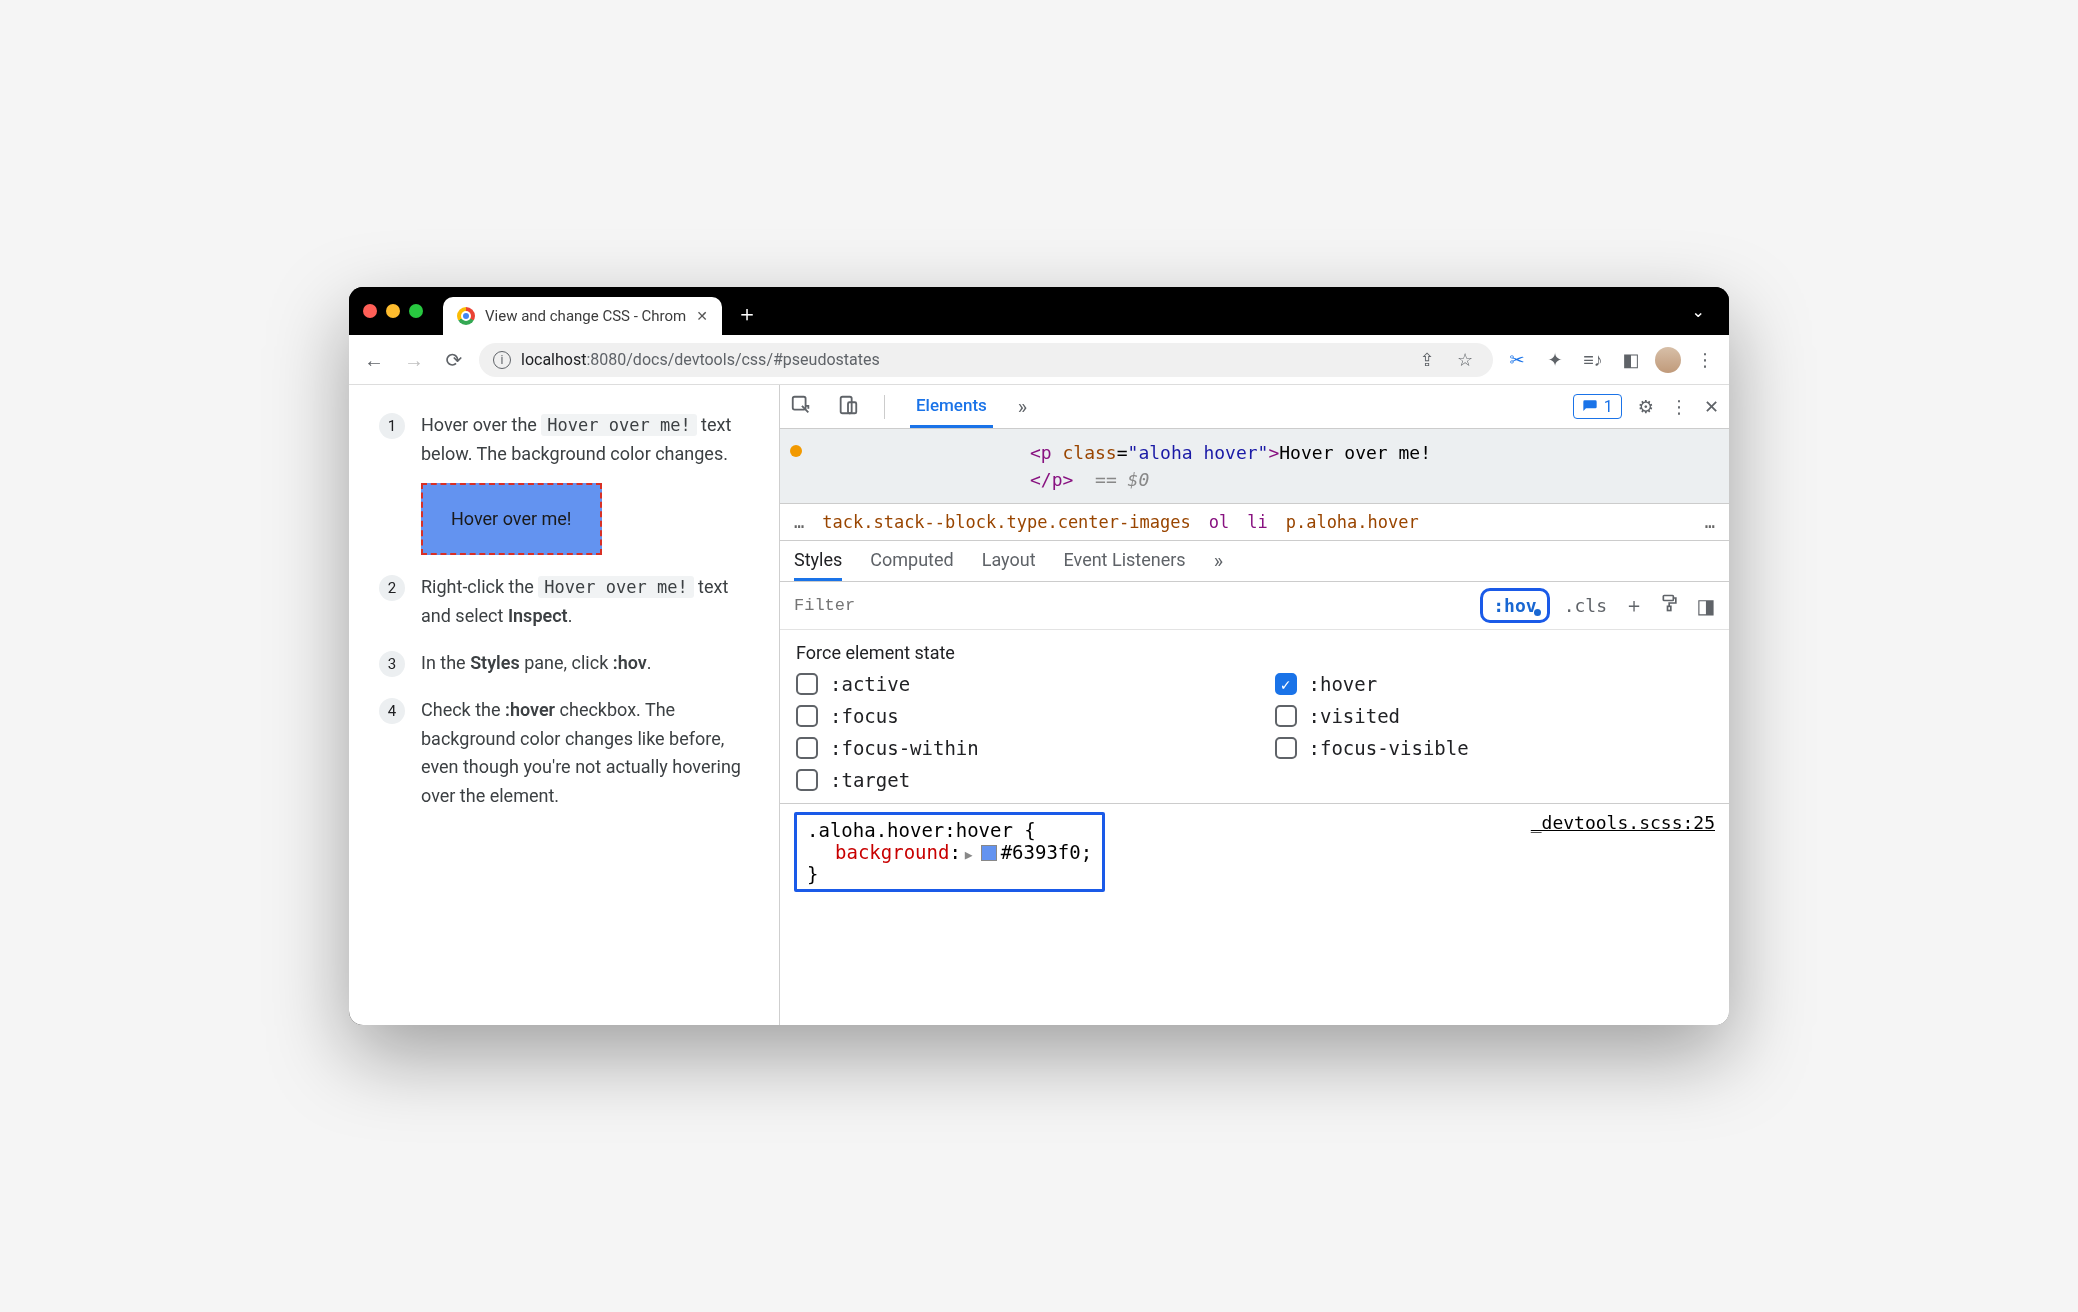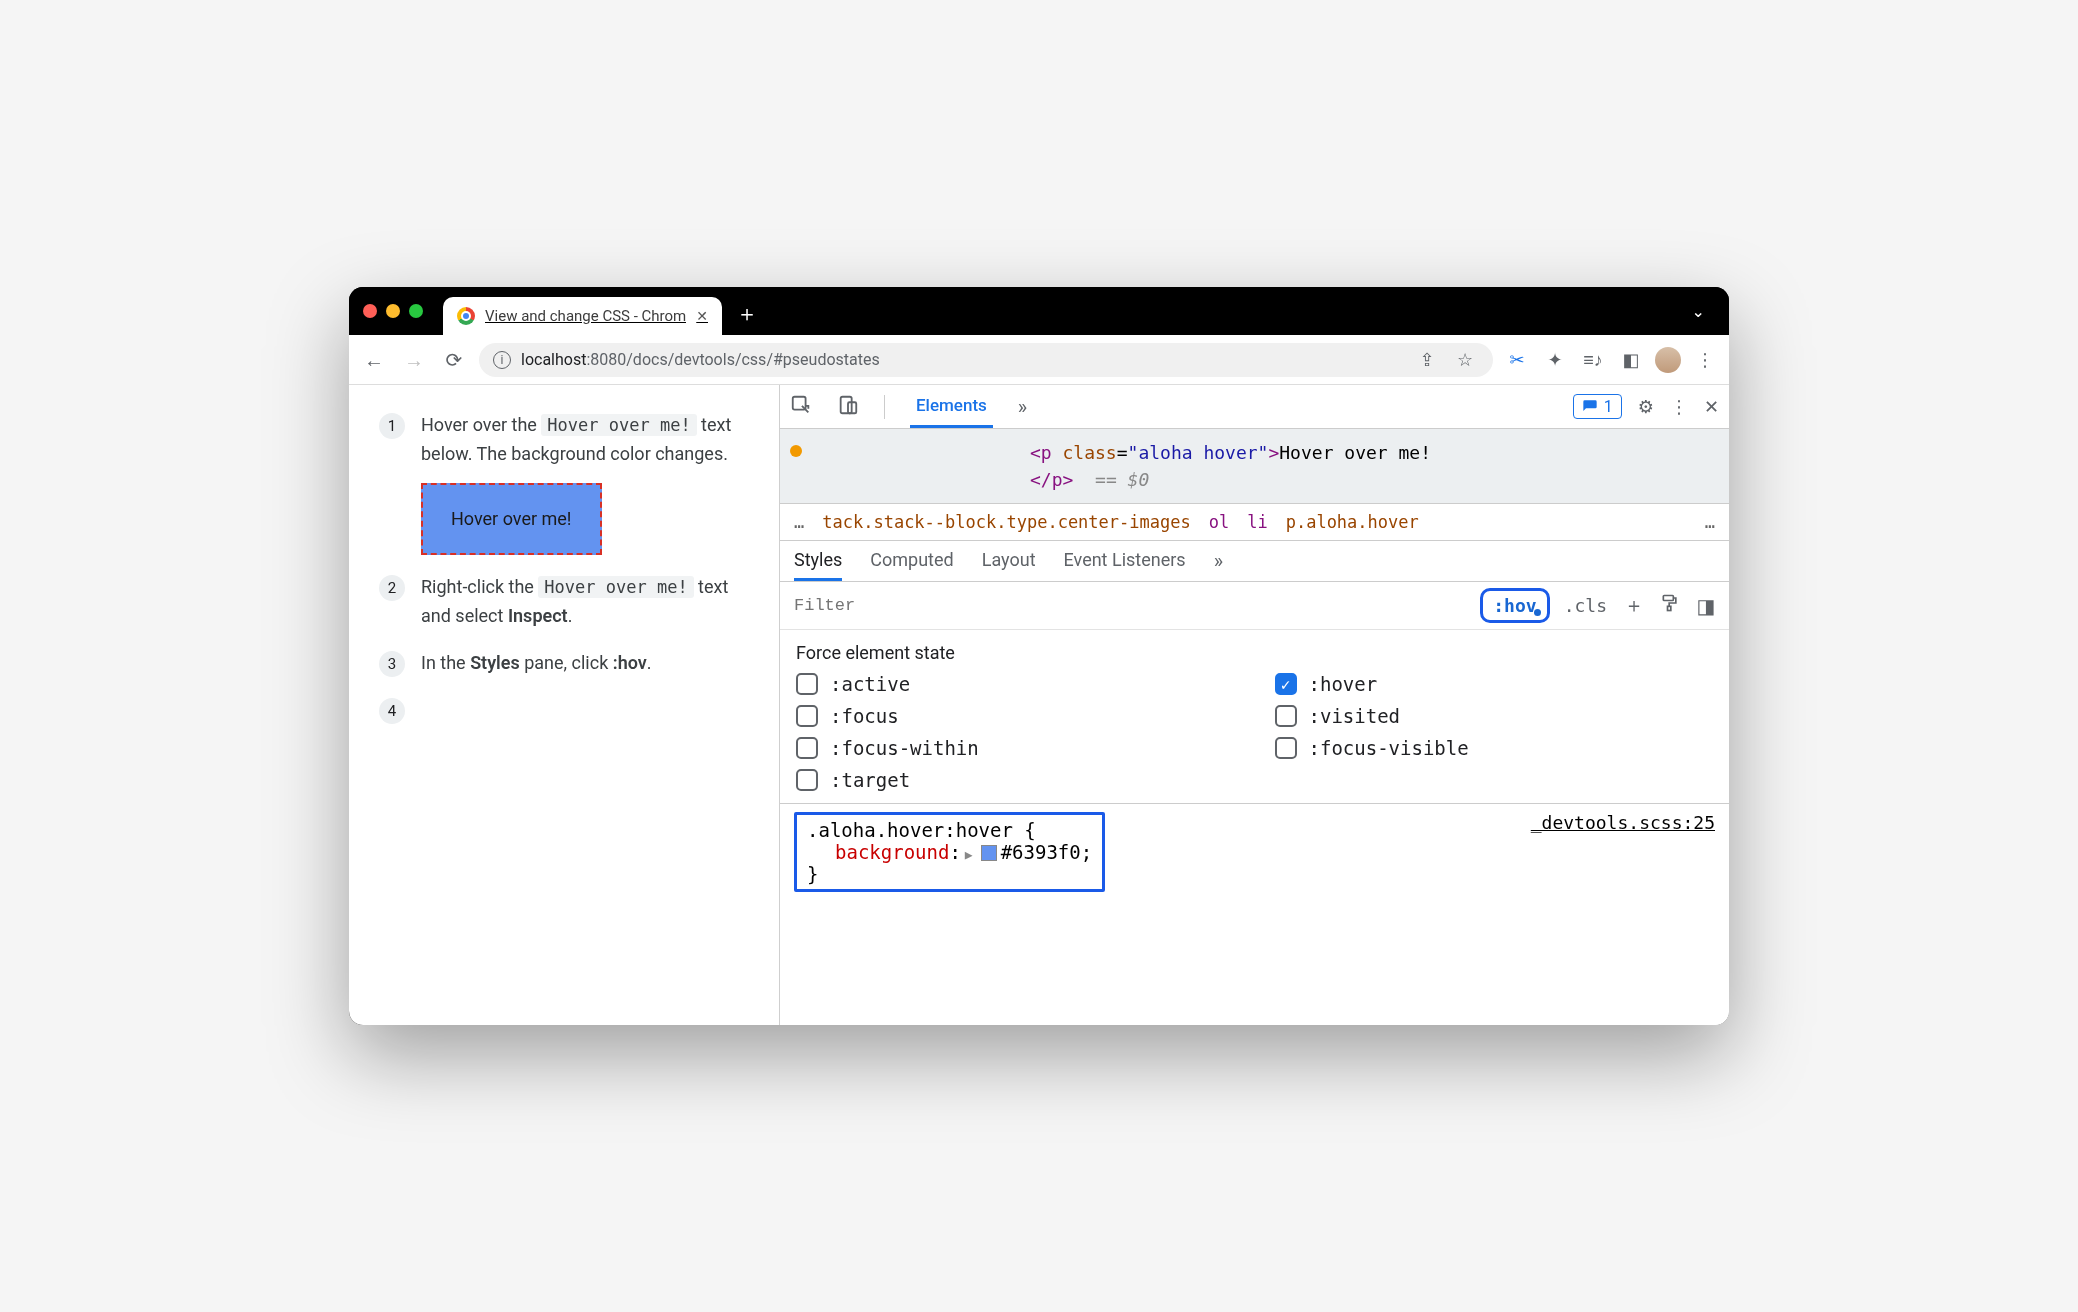--- a/index.html
+++ b/index.html
@@ -21,21 +21,20 @@
     overflow: hidden;
   }
   
   .tabstrip {
     background: #000;
     height: 48px;
     display: flex;
     align-items: center;
     padding: 0 14px;
     gap: 10px;
-    text-decoration: underline;
   }
   .traffic { display: flex; gap: 9px; margin-right: 10px; }
   .dot { width: 14px; height: 14px; border-radius: 50%; }
   .dot.red { background: #ff5f57; }
   .dot.yel { background: #febc2e; }
   .dot.grn { background: #28c840; }
   .tab {
     background: #fff;
     border-radius: 10px 10px 0 0;
     height: 38px;
@@ -290,20 +289,23 @@
         </div>
       </div>
       <div class="step">
         <div class="num">3</div>
         <div class="step-body">
           <span>In the </span><span class="bold">Styles</span><span> pane, click </span><span class="bold">:hov</span><span>.</span>
         </div>
       </div>
       <div class="step">
         <div class="num">4</div>
+        <div class="step-body">
+          <span>Check the </span><span class="bold">:hover</span><span> checkbox. The background color changes like before, even though you're not actually hovering over the element.</span>
+        </div>
       </div>
     </div>
 
     <div class="devtools">
       <div class="dt-top">
         <span class="dt-ico">
           <svg width="22" height="22" viewBox="0 0 24 24" fill="none" stroke="#5f6368" stroke-width="2">
               <rect x="3" y="3" width="14" height="14" rx="2"></rect>
               <path d="M13 13l7 7M17 13l3 0 0 3"></path>
             </svg>

